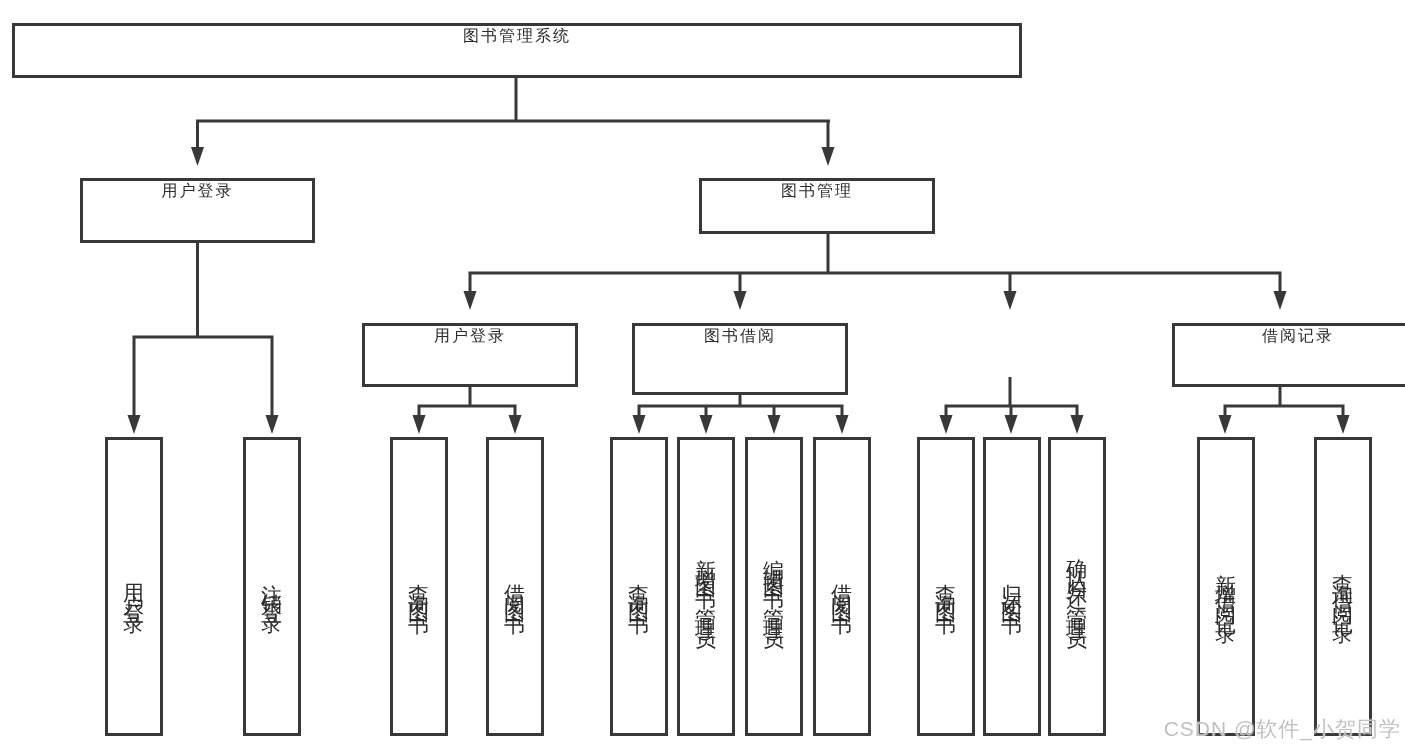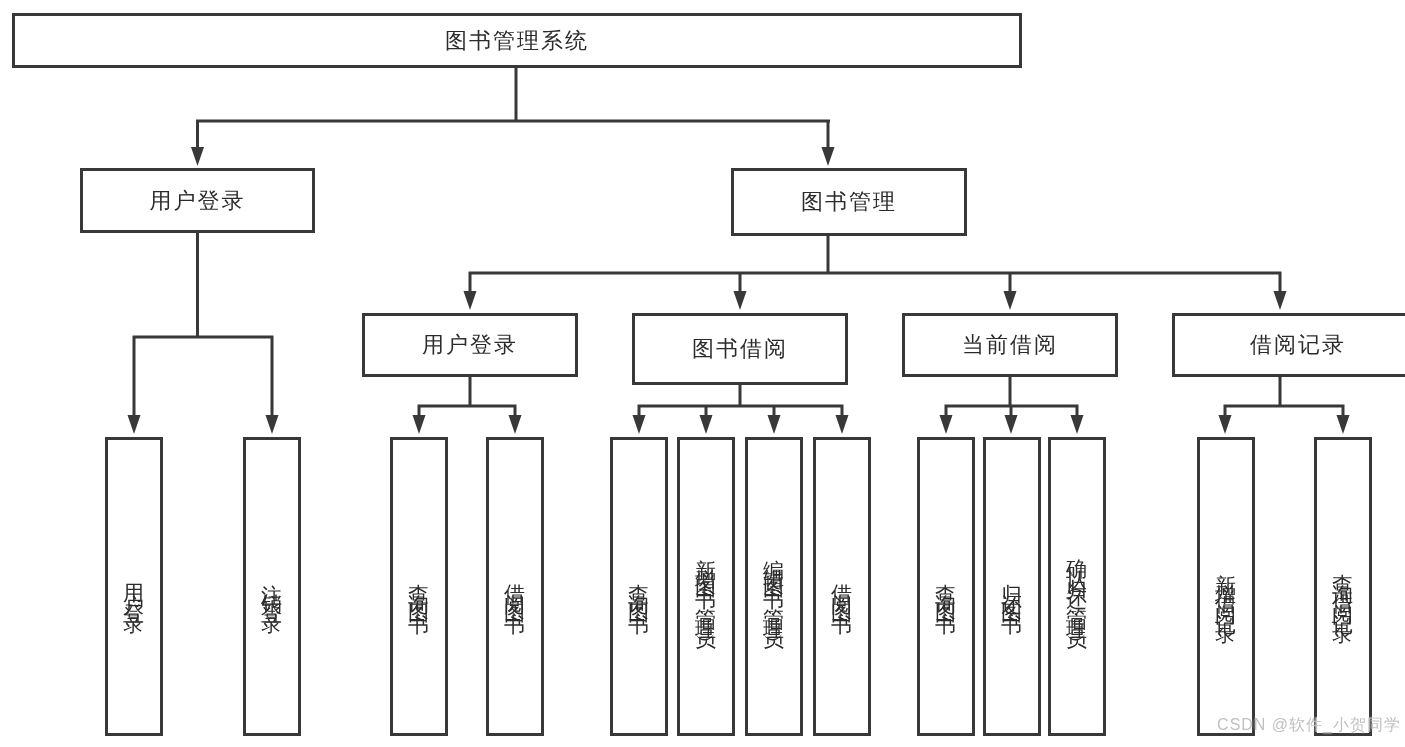--- a/index.html
+++ b/index.html
@@ -18,40 +18,41 @@
     overflow:hidden;
   }
   .canvas{position:relative;width:1405px;height:747px;background:var(--background);}
   .wires{position:absolute;left:0;top:0;width:1405px;height:747px;}
   .wires path{stroke:var(--line);stroke-width:3;fill:none;}
   .wires polygon{fill:var(--line);stroke:none;}
   .hbox{
     position:absolute;
     background:#fff;
     border:3px solid var(--line);
-    display:flex;align-items:center;justify-content:center;
-    font-size:22px;letter-spacing:2px;color:var(--text);
+    display:flex;align-items:flex-start;justify-content:center;
+    font-size:16px;letter-spacing:2px;color:var(--text);
     white-space:nowrap;
+    margin-top:10px;
   }
   .vbox{
     position:absolute;top:437px;width:58px;height:299px;
     background:#fff;border:3px solid var(--line);
     display:flex;align-items:center;justify-content:center;
   }
   .vtext{
     writing-mode:vertical-lr;
     text-orientation:mixed;
     font-size:21px;line-height:1;
     letter-spacing:10px;
     color:var(--text);
     white-space:nowrap;
   }
   .watermark{
     position:absolute;right:4px;top:715px;
-    font-size:16px;letter-spacing:1px;
+    font-size:21px;letter-spacing:1px;
     color:var(--watermark);
     text-shadow:0 0 2px #ffffff;
     white-space:nowrap;
   }
 </style>
 </head>
 <body>
 
 <div class="canvas">
 
@@ -91,32 +92,29 @@
     <polygon points="1343,434 1336.5,415 1349.5,415"></polygon>
   </svg>
 
   <div class="hbox" style="left:12px;top:13px;width:1010px;height:55px">
     <span>图书管理系统</span>
   </div>
 
   <div class="hbox" style="left:80px;top:168px;width:235px;height:65px">
     <span>用户登录</span>
   </div>
-  <div class="hbox" style="left:731px;top:168px;width:236px;height:68px">
+  <div class="hbox" style="left:699px;top:168px;width:236px;height:56px">
     <span>图书管理</span>
   </div>
 
   <div class="hbox" style="left:362px;top:313px;width:216px;height:64px">
     <span>用户登录</span>
   </div>
   <div class="hbox" style="left:632px;top:313px;width:216px;height:72px">
     <span>图书借阅</span>
-  </div>
-  <div class="hbox" style="left:902px;top:313px;width:216px;height:64px">
-    <span>当前借阅</span>
   </div>
   <div class="hbox" style="left:1172px;top:313px;width:252px;height:64px">
     <span>借阅记录</span>
   </div>
 
   <div class="vbox" style="left:105px">
     <span class="vtext">用户登录</span>
   </div>
   <div class="vbox" style="left:243px">
     <span class="vtext">注销登录</span>

